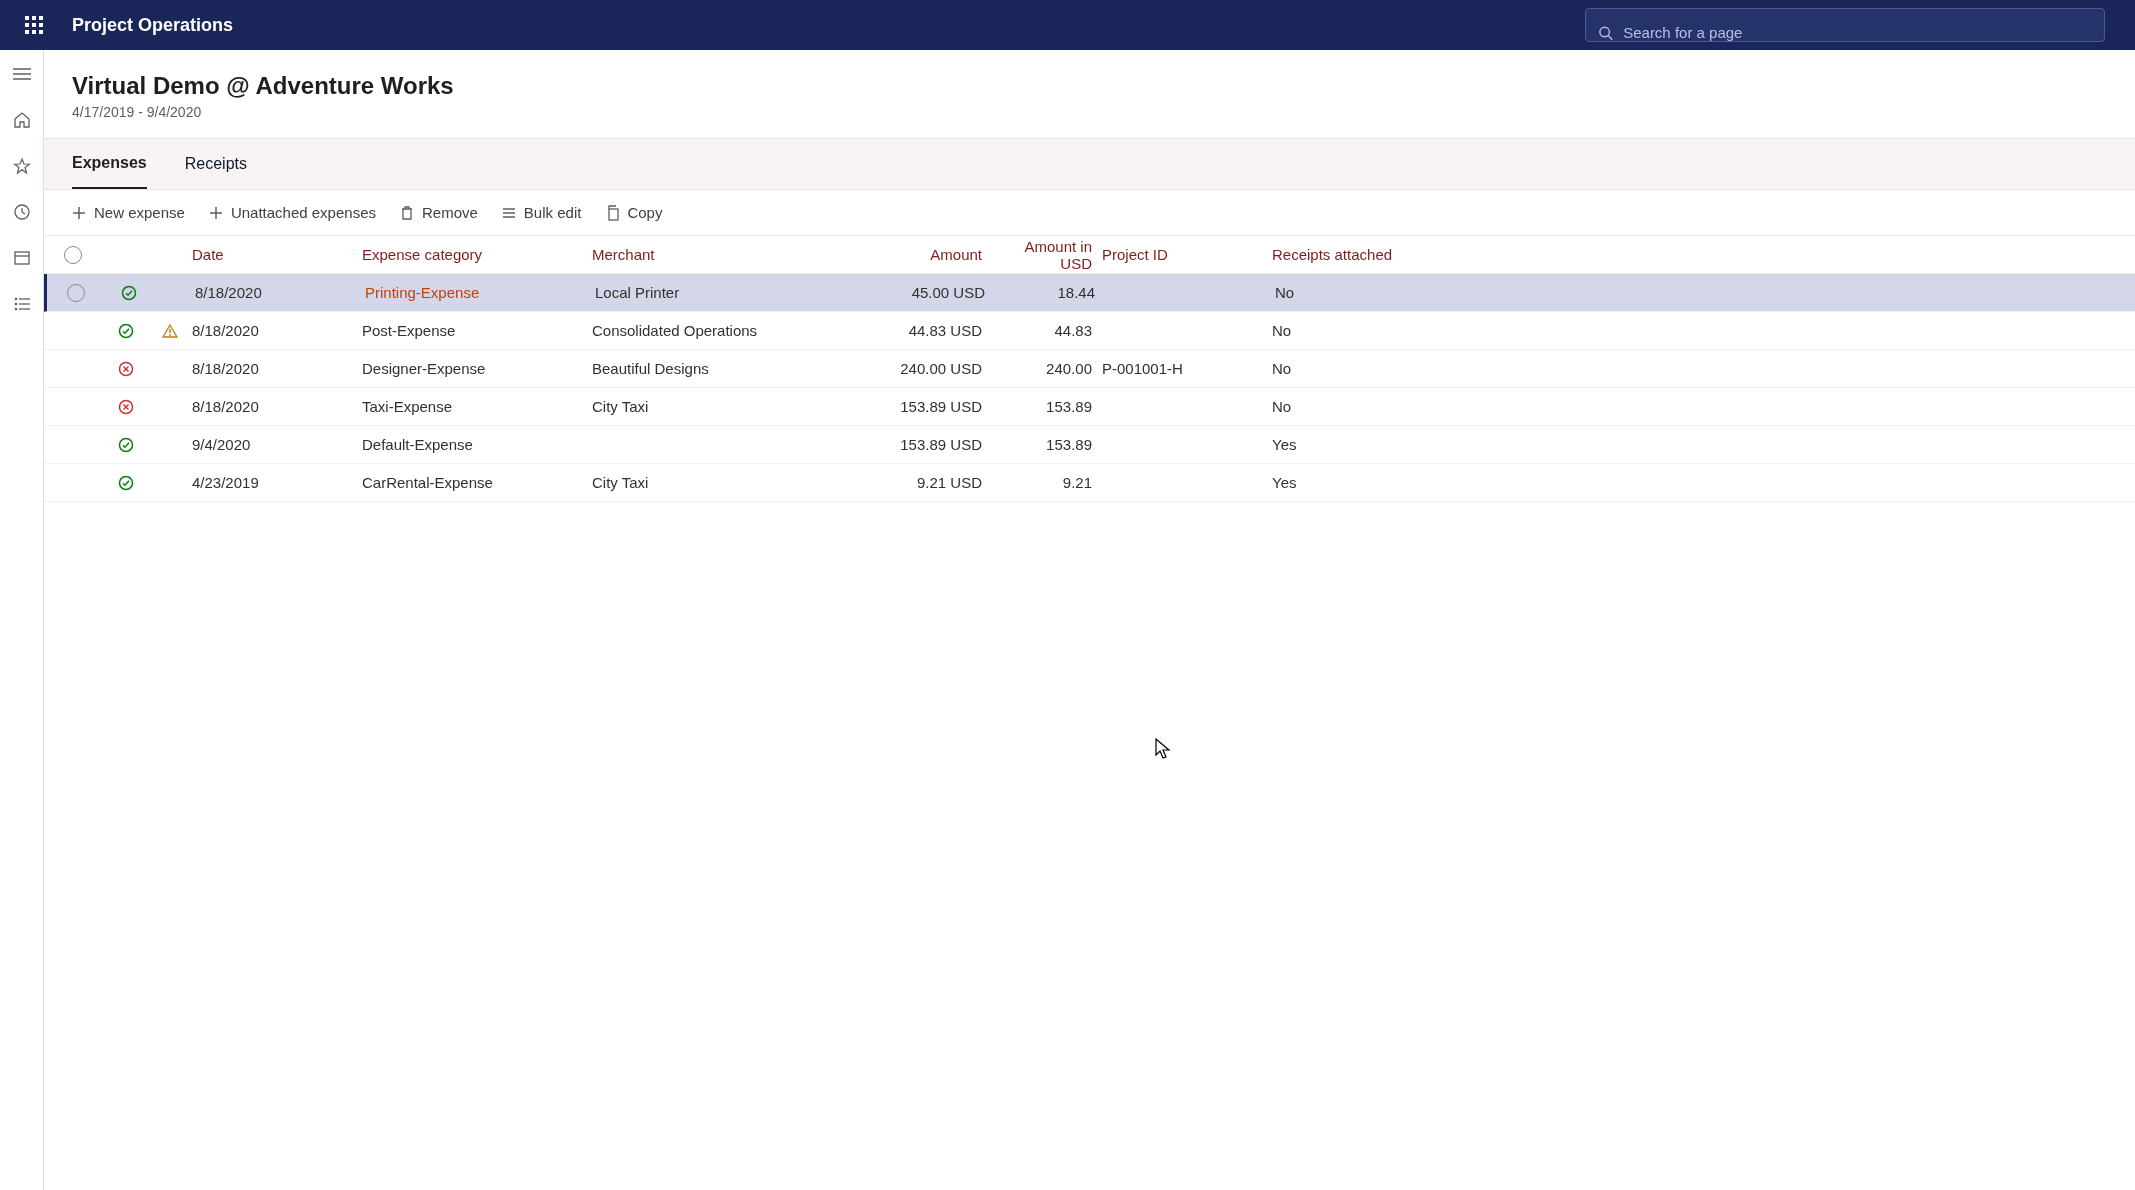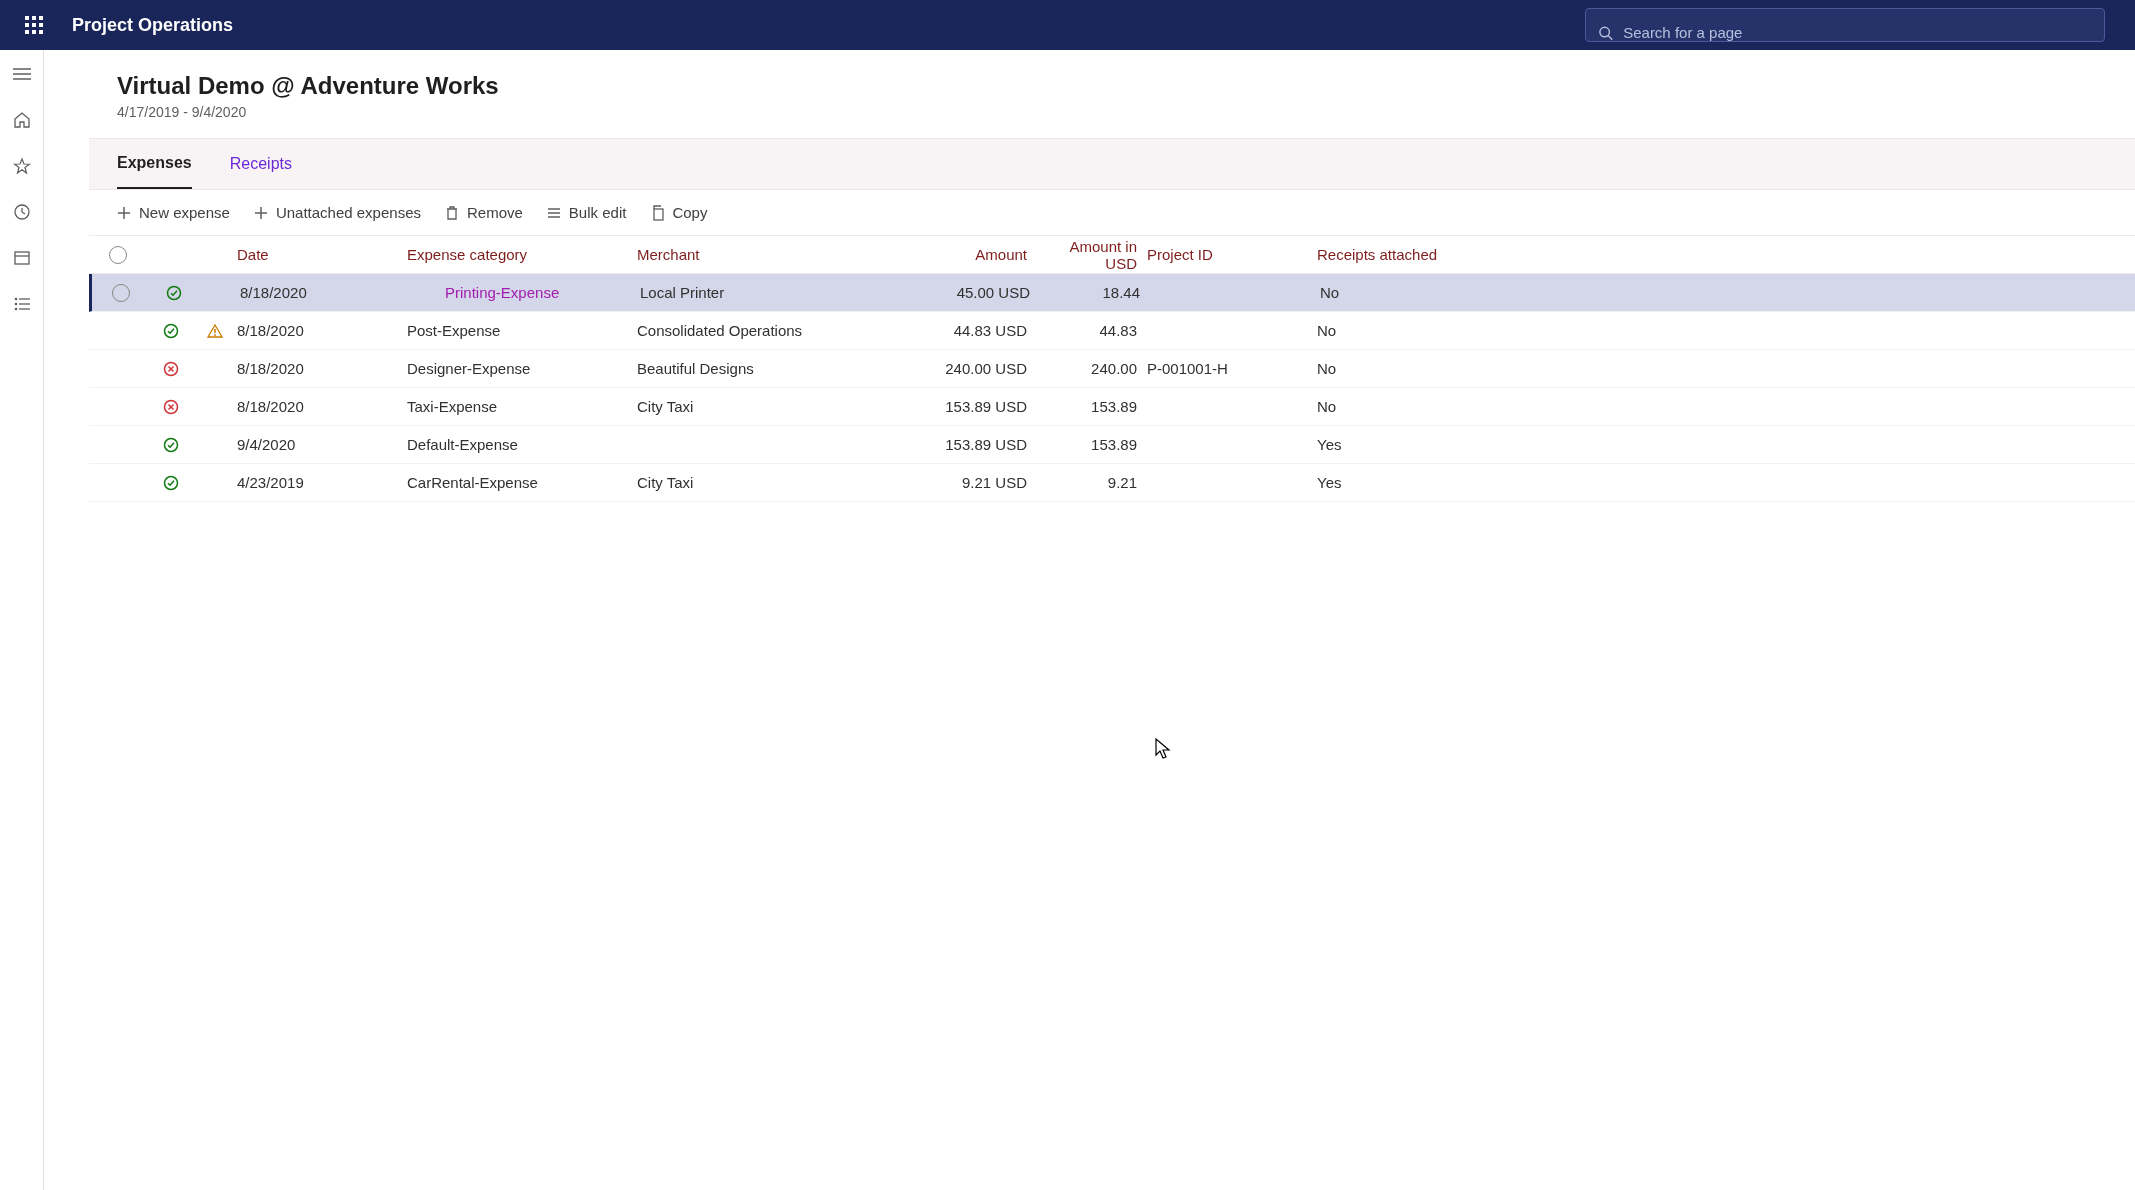--- a/index.html
+++ b/index.html
@@ -42,21 +42,21 @@
       background: transparent;
       border: none;
       color: #fff;
       font-size: 15px;
       margin-left: 10px;
       width: 100%;
       outline: none;
     }
     .search input::placeholder { color: #b8c0df; }
     
-    .layout { display: flex; height: calc(100vh - 50px); gap: 45px; }
+    .layout { display: flex; height: calc(100vh - 50px); }
     .sidebar {
       width: 44px;
       background: #fff;
       border-right: 1px solid #e1dfdd;
       display: flex;
       flex-direction: column;
       align-items: center;
       padding-top: 14px;
       gap: 26px;
     }
@@ -82,21 +82,21 @@
       border-top: 1px solid #ece6ea;
       border-bottom: 1px solid #ece6ea;
       padding: 0 28px;
       display: flex;
       gap: 38px;
       height: 52px;
       align-items: center;
     }
     .tab {
       font-size: 16px;
-      color: #6d28d9;
+      color: #0f172a;
       cursor: pointer;
       height: 100%;
       display: flex;
       align-items: center;
     }
     .tab.active {
       color: #201f1e;
       font-weight: 600;
       border-bottom: 2px solid #201f1e;
     }
@@ -132,21 +132,21 @@
       border-bottom: 1px solid #edebe9;
     }
     .grid-row {
       border-bottom: 1px solid #f3f2f1;
     }
     .grid-row.selected {
       background: #d4d6e9;
       border-left: 3px solid #1a2659;
     }
     .right { text-align: right; padding-right: 10px; }
-    .link { color: #a21caf; margin-left: 35px; }
+    .link { color: #c2410c; }
     .sel-circle {
       width: 18px; height: 18px;
       border: 1.5px solid #8a8886;
       border-radius: 50%;
       margin-left: 20px;
       cursor: pointer;
     }
     .status-ico, .warn-ico {
       display: flex;
       justify-content: center;

